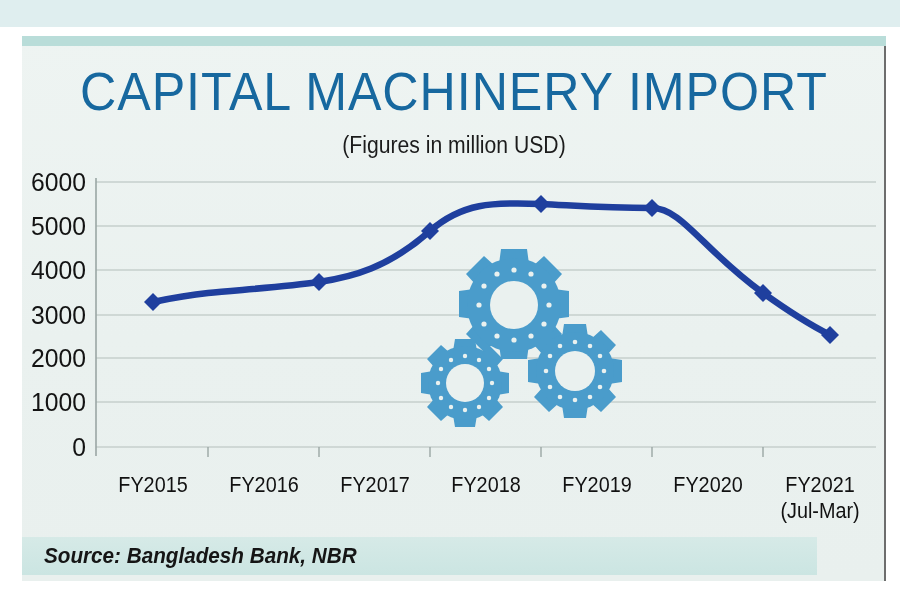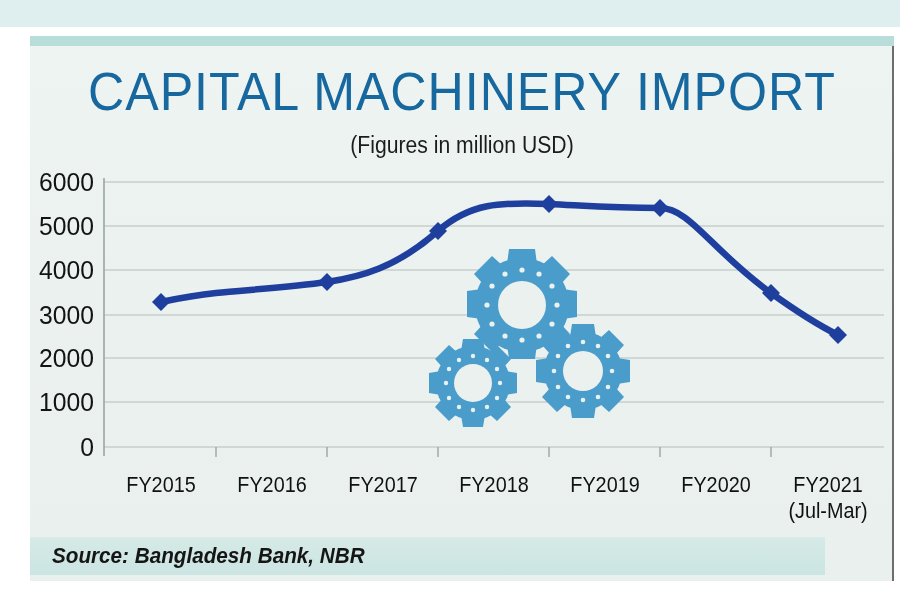--- a/index.html
+++ b/index.html
@@ -27,21 +27,21 @@
     left: 0;
     top: 0;
     width: 900px;
     height: 27px;
     background: #dfeeef;
   }
 
   
   .card {
     position: absolute;
-    left: 30px;
+    left: 22px;
     top: 36px;
     width: 864px;
     height: 545px;
     background: linear-gradient(180deg, #eef4f2 0%, #eaf1ef 55%, #e9f0ee 100%);
     border-right: 2px solid #6d6d6d;
     box-sizing: border-box;
   }
 
   
   .card-strip {

